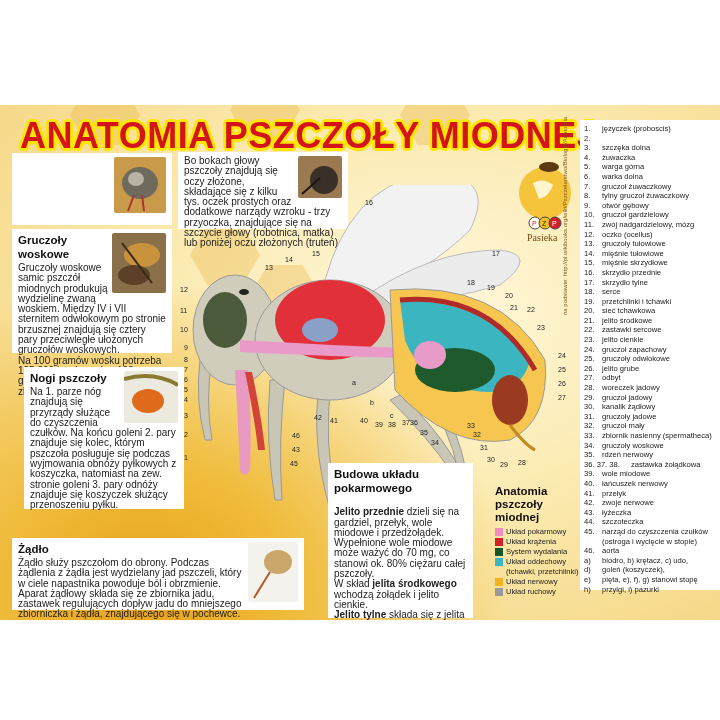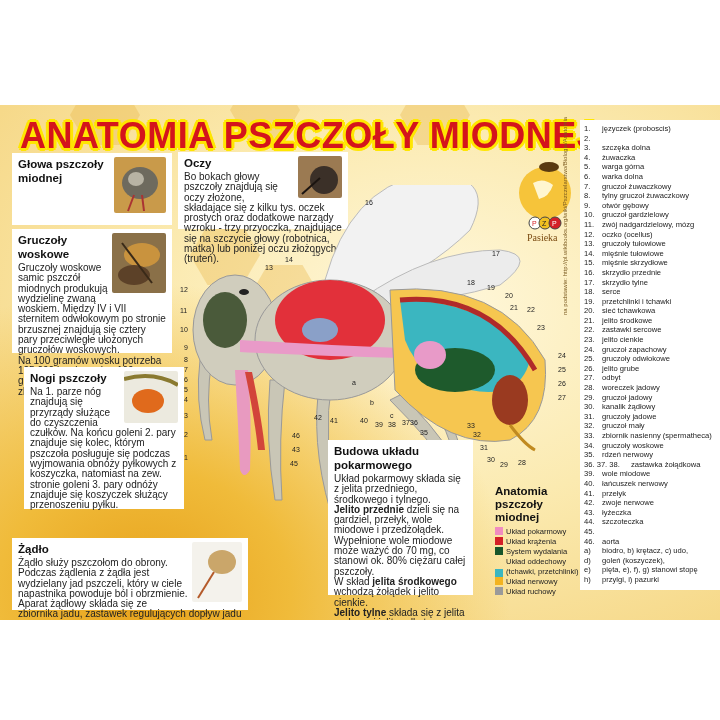--- a/index.html
+++ b/index.html
@@ -16,21 +16,21 @@
     text-shadow:-2px -2px 0 #ffe600,2px -2px 0 #ffe600,-2px 2px 0 #ffe600,2px 2px 0 #ffe600,0 3px 0 #ffe600,3px 0 0 #ffe600,-3px 0 0 #ffe600,0 -3px 0 #ffe600;}
   .card{position:absolute;background:#fff;box-sizing:border-box;padding:4px 6px;}
   .card h3{margin:0 0 2px 0;font-size:11.5px;font-weight:bold;color:#111;line-height:14px;}
   .card p{margin:0;font-size:10px;line-height:10.3px;color:#222;}
   .photo{float:right;margin:0 0 2px 4px;border-radius:2px;}
   .numlist{position:absolute;left:580px;top:15px;width:140px;height:470px;background:#fff;box-sizing:border-box;padding:4px 4px;}
   .numlist .row{display:flex;font-size:7.6px;line-height:9.6px;color:#222;}
   .numlist .n{width:18px;flex:none;}
   .legend{position:absolute;left:495px;top:380px;width:85px;}
   .legend h4{margin:0 0 3px 0;font-size:11.5px;font-weight:bold;line-height:13px;color:#111;}
-  .legend .li{display:flex;align-items:flex-start;font-size:7.6px;line-height:10px;color:#222;}
+  .legend .li{display:flex;align-items:center;font-size:7.6px;line-height:10px;color:#222;}
   .legend .sw{width:8px;height:8px;margin-right:3px;flex:none;}
   .credit{position:absolute;left:562px;top:210px;font-size:6px;color:#7a5a20;transform:rotate(-90deg);transform-origin:left top;white-space:nowrap;}
   .logo{position:absolute;left:505px;top:48px;width:80px;height:100px;}
 </style>
 </head>
 <body>
 
 <div class="poster">
 
   <div class="hex" style="left:70px;top:-20px"></div>
@@ -45,21 +45,20 @@
   <div class="title">ANATOMIA PSZCZOŁY MIODNEJ</div>
 
   <div class="card" style="left:12px;top:48px;width:160px;height:72px">
     <svg class="photo" width="52" height="56">
       <rect width="52" height="56" fill="#c99a4a"></rect>
         <ellipse cx="26" cy="26" rx="18" ry="16" fill="#6e6a5e"></ellipse>
         <ellipse cx="22" cy="22" rx="8" ry="7" fill="#b8b3a4"></ellipse>
         <line x1="20" y1="38" x2="14" y2="54" stroke="#a33" stroke-width="2"></line>
         <line x1="28" y1="38" x2="30" y2="54" stroke="#a33" stroke-width="2"></line>
     </svg>
-    <h3>Głowa pszczoły miodnej</h3>
   </div>
 
   <div class="card" style="left:12px;top:124px;width:160px;height:124px">
     <svg class="photo" width="54" height="60">
       <rect width="54" height="60" fill="#8a7048"></rect>
         <ellipse cx="30" cy="22" rx="18" ry="12" fill="#c9933e"></ellipse>
         <ellipse cx="22" cy="42" rx="16" ry="10" fill="#5c4128"></ellipse>
         <path d="M10 10 L40 50" stroke="#3a2a18" stroke-width="2"></path>
     </svg>
     <h3>Gruczoły woskowe</h3>
@@ -70,37 +69,36 @@
   <div class="card" style="left:24px;top:262px;width:160px;height:142px">
     <svg class="photo" width="54" height="52">
       <rect width="54" height="52" fill="#eceadf"></rect>
         <path d="M0 8 Q30 0 54 14" stroke="#8a7a30" stroke-width="4" fill="none"></path>
         <ellipse cx="24" cy="30" rx="16" ry="12" fill="#e06a1c"></ellipse>
     </svg>
     <h3>Nogi pszczoły</h3>
     <p>Na 1. parze nóg znajdują się przyrządy służące do czyszczenia czułków. Na końcu goleni 2. pary znajduje się kolec, którym pszczoła posługuje się podczas wyjmowania obnóży pyłkowych z koszyczka, natomiast na zew. stronie goleni 3. pary odnóży znajduje się koszyczek służący przenoszeniu pyłku.</p>
   </div>
 
-  <div class="card" style="left:12px;top:433px;width:236px;height:72px">
+  <div class="card" style="left:12px;top:433px;width:292px;height:72px">
     <svg class="photo" width="50" height="60">
       <rect width="50" height="60" fill="#f4f2ec"></rect>
         <ellipse cx="30" cy="20" rx="14" ry="12" fill="#caa66a"></ellipse>
         <line x1="22" y1="30" x2="6" y2="56" stroke="#b45a2a" stroke-width="2"></line>
     </svg>
     <h3>Żądło</h3>
     <p>Żądło służy pszczołom do obrony. Podczas żądlenia z żądła jest wydzielany jad pszczeli, który w ciele napastnika powoduje ból i obrzmienie. Aparat żądłowy składa się ze zbiornika jadu, zastawek regulujących dopływ jadu do mniejszego zbiorniczka i żądła, znajdującego się w pochewce.</p>
   </div>
 
   <div class="card" style="left:178px;top:47px;width:170px;height:77px">
     <svg class="photo" width="44" height="42">
       <rect width="44" height="42" fill="#9b7a52"></rect>
         <ellipse cx="26" cy="24" rx="14" ry="14" fill="#3b3028"></ellipse>
         <line x1="4" y1="38" x2="22" y2="22" stroke="#1b1410" stroke-width="2"></line>
     </svg>
-    <h3>Oczy</h3>
     <p>Bo bokach głowy pszczoły znajdują się oczy złożone, składające się z kilku tys. oczek prostych oraz dodatkowe narządy wzroku - trzy przyoczka, znajdujące się na szczycie głowy (robotnica, matka) lub poniżej oczu złożonych (truteń).</p>
   </div>
 
   <svg style="position:absolute;left:170px;top:80px" width="420" height="340" viewBox="170 185 420 340">
 
     <path d="M325 280 Q350 190 420 175 Q500 170 470 230 Q430 270 360 300 Z" fill="#f2f2f2" stroke="#bbb" stroke-width="1"></path>
     <path d="M360 300 Q430 250 500 250 Q540 255 500 285 Q450 300 390 305 Z" fill="#ececec" stroke="#bbb" stroke-width="1"></path>
 
     <path d="M270 380 Q265 440 275 500 L282 500 Q278 440 285 380 Z" fill="#c9c6b6" stroke="#999"></path>
     <path d="M320 380 Q310 440 330 510 L338 508 Q322 440 332 380 Z" fill="#c9c6b6" stroke="#999"></path>
@@ -176,45 +174,45 @@
       <text x="290" y="466">45</text>
         <text x="292" y="438">46</text>
       <text x="352" y="385">a</text>
         <text x="370" y="405">b</text>
         <text x="390" y="418">c</text>
       <text x="463" y="478">d</text>
         <text x="462" y="523">e</text>
     </g>
   </svg>
 
-  <div class="card" style="left:328px;top:335px;width:145px;height:155px">
+  <div class="card" style="left:328px;top:358px;width:145px;height:155px">
     <h3>Budowa układu pokarmowego</h3>
     <p>
-      <span>Układ pokarmowy składa się z jelita przedniego, środkowego i tylnego.</span><br>
+      <br>
       <b>Jelito przednie</b><span> dzieli się na gardziel, przełyk, wole miodowe i przedżołądek. Wypełnione wole miodowe może ważyć do 70 mg, co stanowi ok. 80% ciężaru całej pszczoły.</span><br>
       <span>W skład </span><b>jelita środkowego</b><span> wchodzą żołądek i jelito cienkie.</span><br>
       <b>Jelito tylne</b><span> składa się z jelita grubego i jelita odbytowego.</span>
     </p>
   </div>
 
   <div class="legend">
     <h4>Anatomia pszczoły miodnej</h4>
     <div class="li">
         <span class="sw" style="background:#f08cc0"></span>
         <span>Układ pokarmowy</span>
       </div>
     <div class="li">
         <span class="sw" style="background:#d42027"></span>
         <span>Układ krążenia</span>
       </div>
     <div class="li">
         <span class="sw" style="background:#17562b"></span>
         <span>System wydalania</span>
       </div>
-    <div class="li" style="align-items:flex-end">
+    <div class="li" style="align-items:flex-start">
         <span class="sw" style="background:#3bb6c0;margin-top:1px"></span>
         <span>Układ oddechowy (tchawki, przetchlinki)</span>
       </div>
     <div class="li">
         <span class="sw" style="background:#f2b320"></span>
         <span>Układ nerwowy</span>
       </div>
     <div class="li">
         <span class="sw" style="background:#9a9a9a"></span>
         <span>Układ ruchowy</span>
@@ -399,20 +397,21 @@
       <div class="row">
         <span class="n">43.</span>
         <span>łyżeczka</span>
       </div>
       <div class="row">
         <span class="n">44.</span>
         <span>szczoteczka</span>
       </div>
       <div class="row">
         <span class="n">45.</span>
+        <span>narząd do czyszczenia czułków (ostroga i wycięcie w stopie)</span>
       </div>
       <div class="row">
         <span class="n">46.</span>
         <span>aorta</span>
       </div>
       <div class="row">
         <span class="n">a)</span>
         <span>biodro, b) krętacz, c) udo,</span>
       </div>
       <div class="row">

